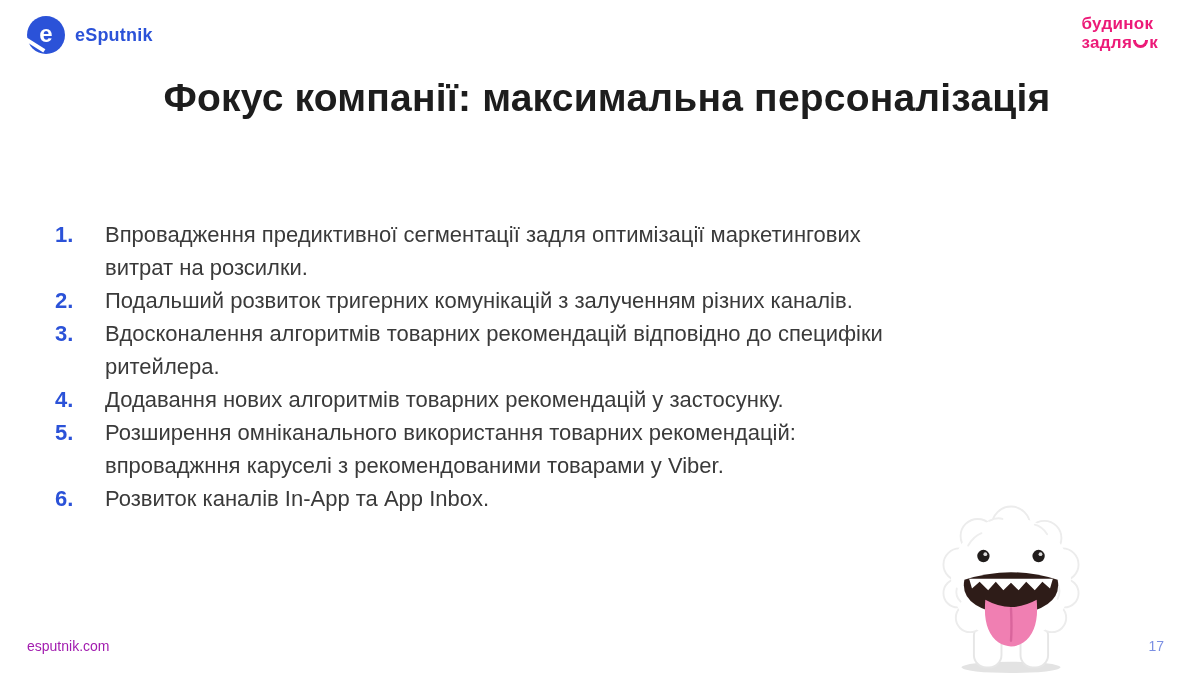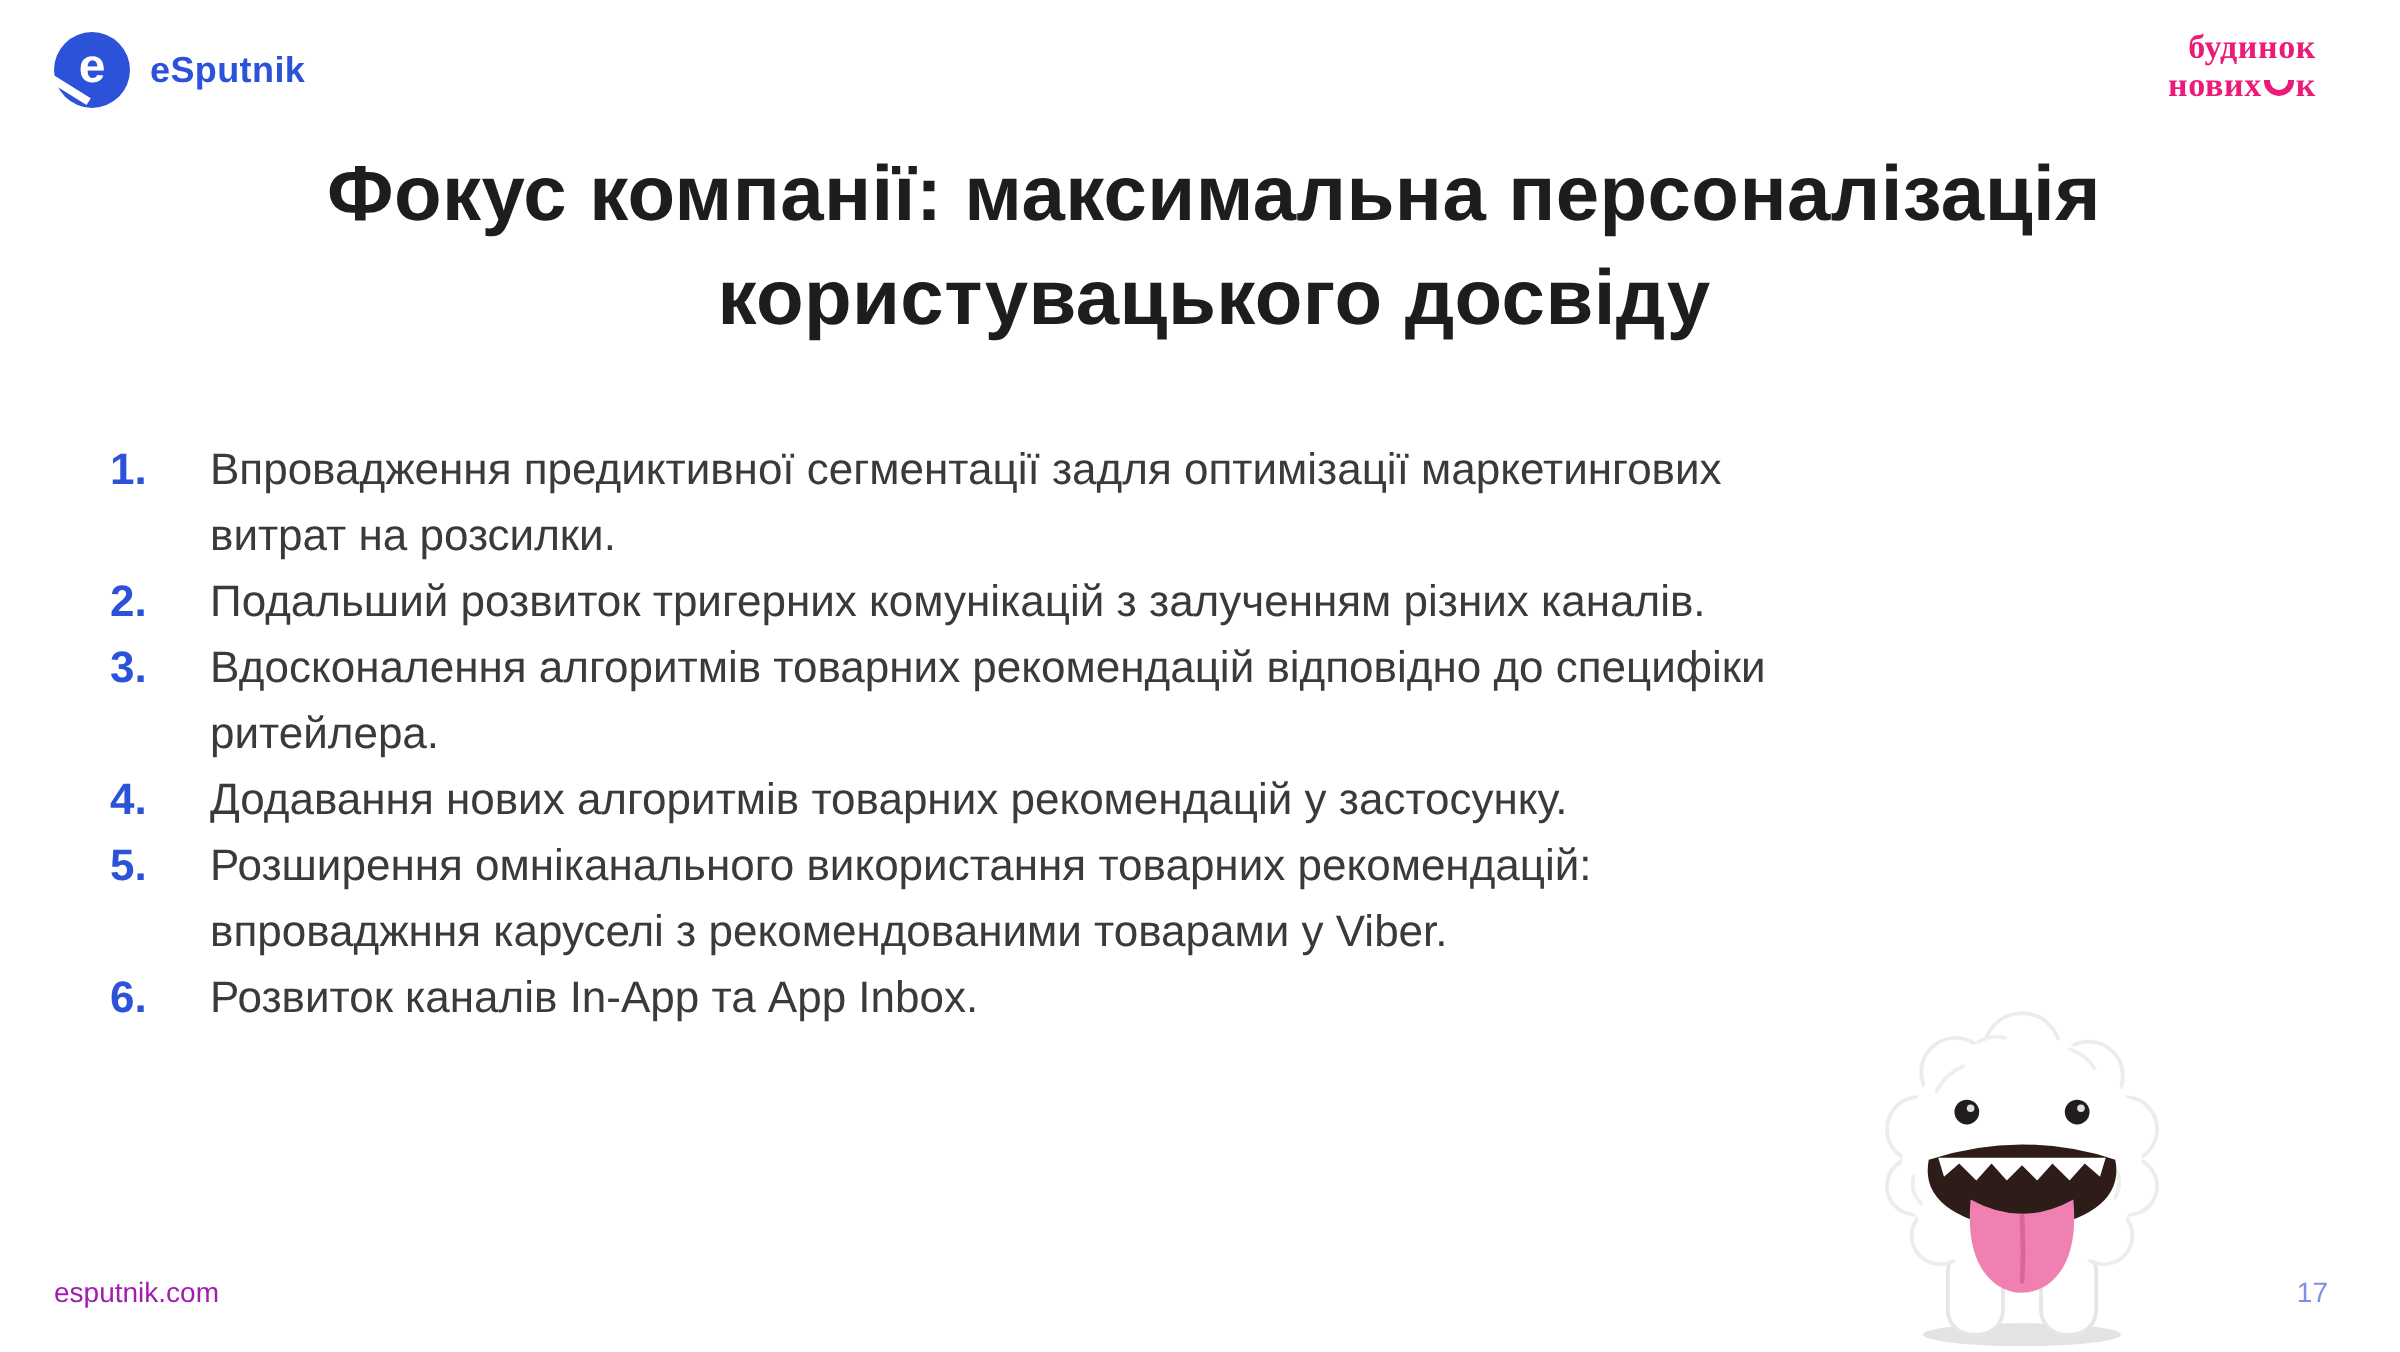--- a/index.html
+++ b/index.html
@@ -51,22 +51,21 @@
   }
 
   .partner {
     position: absolute;
     top: 14px; right: 42px;
     color: #EC1A78;
     font-weight: 800;
     font-size: 17px;
     line-height: 19px;
     letter-spacing: 0.3px;
-    text-align: right;
-    font-family: Liberation Serif, serif;
+    text-align: left;
   }
   .partner .line2 { white-space: nowrap; }
   .smile-glyph {
     display: inline-block;
     width: 15px; height: 8px;
     border: 3px solid #EC1A78;
     border-top: none;
     border-radius: 0 0 12px 12px;
     margin: 0 1px;
     vertical-align: baseline;
@@ -133,26 +132,25 @@
   <div class="brand">
     <div class="brand-icon">
       <span class="glyph">e</span>
       <span class="orbit-gap"></span>
     </div>
     <span class="brand-name">eSputnik</span>
   </div>
 
   <div class="partner">
     <div class="line1">будинок</div>
-    <div class="line2"><span>нових</span><span class="smile-glyph"></span><span>к</span></div>
+    <div class="line2"><span>задля</span><span class="smile-glyph"></span><span>к</span></div>
   </div>
 
   <h1 class="title">
     <div>Фокус компанії: максимальна персоналізація</div>
-    <div>користувацького досвіду</div>
   </h1>
 
   <div class="focus-list">
 
     <div class="focus-item">
       <span class="num">1.</span>
       <div class="lines">
         <div>Впровадження предиктивної сегментації задля оптимізації маркетингових</div>
         <div>витрат на розсилки.</div>
       </div>

